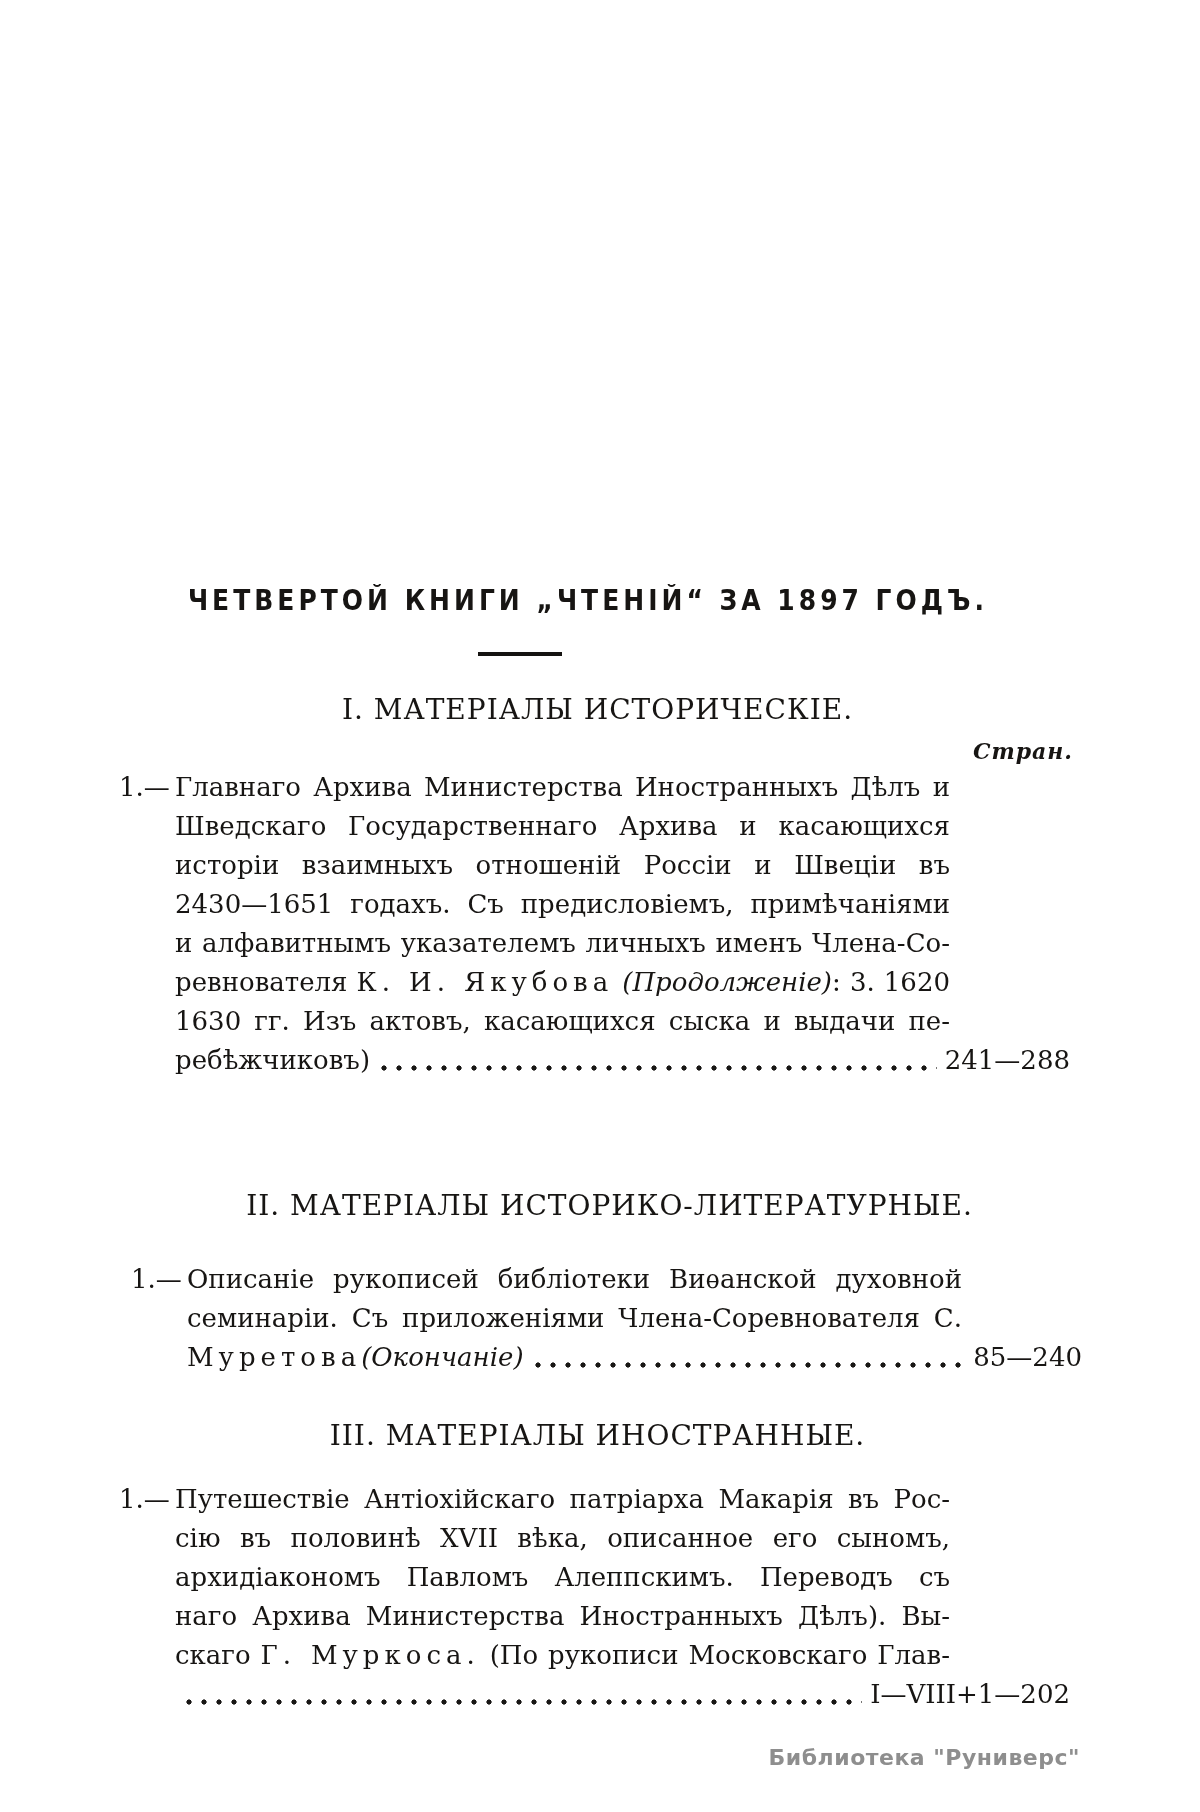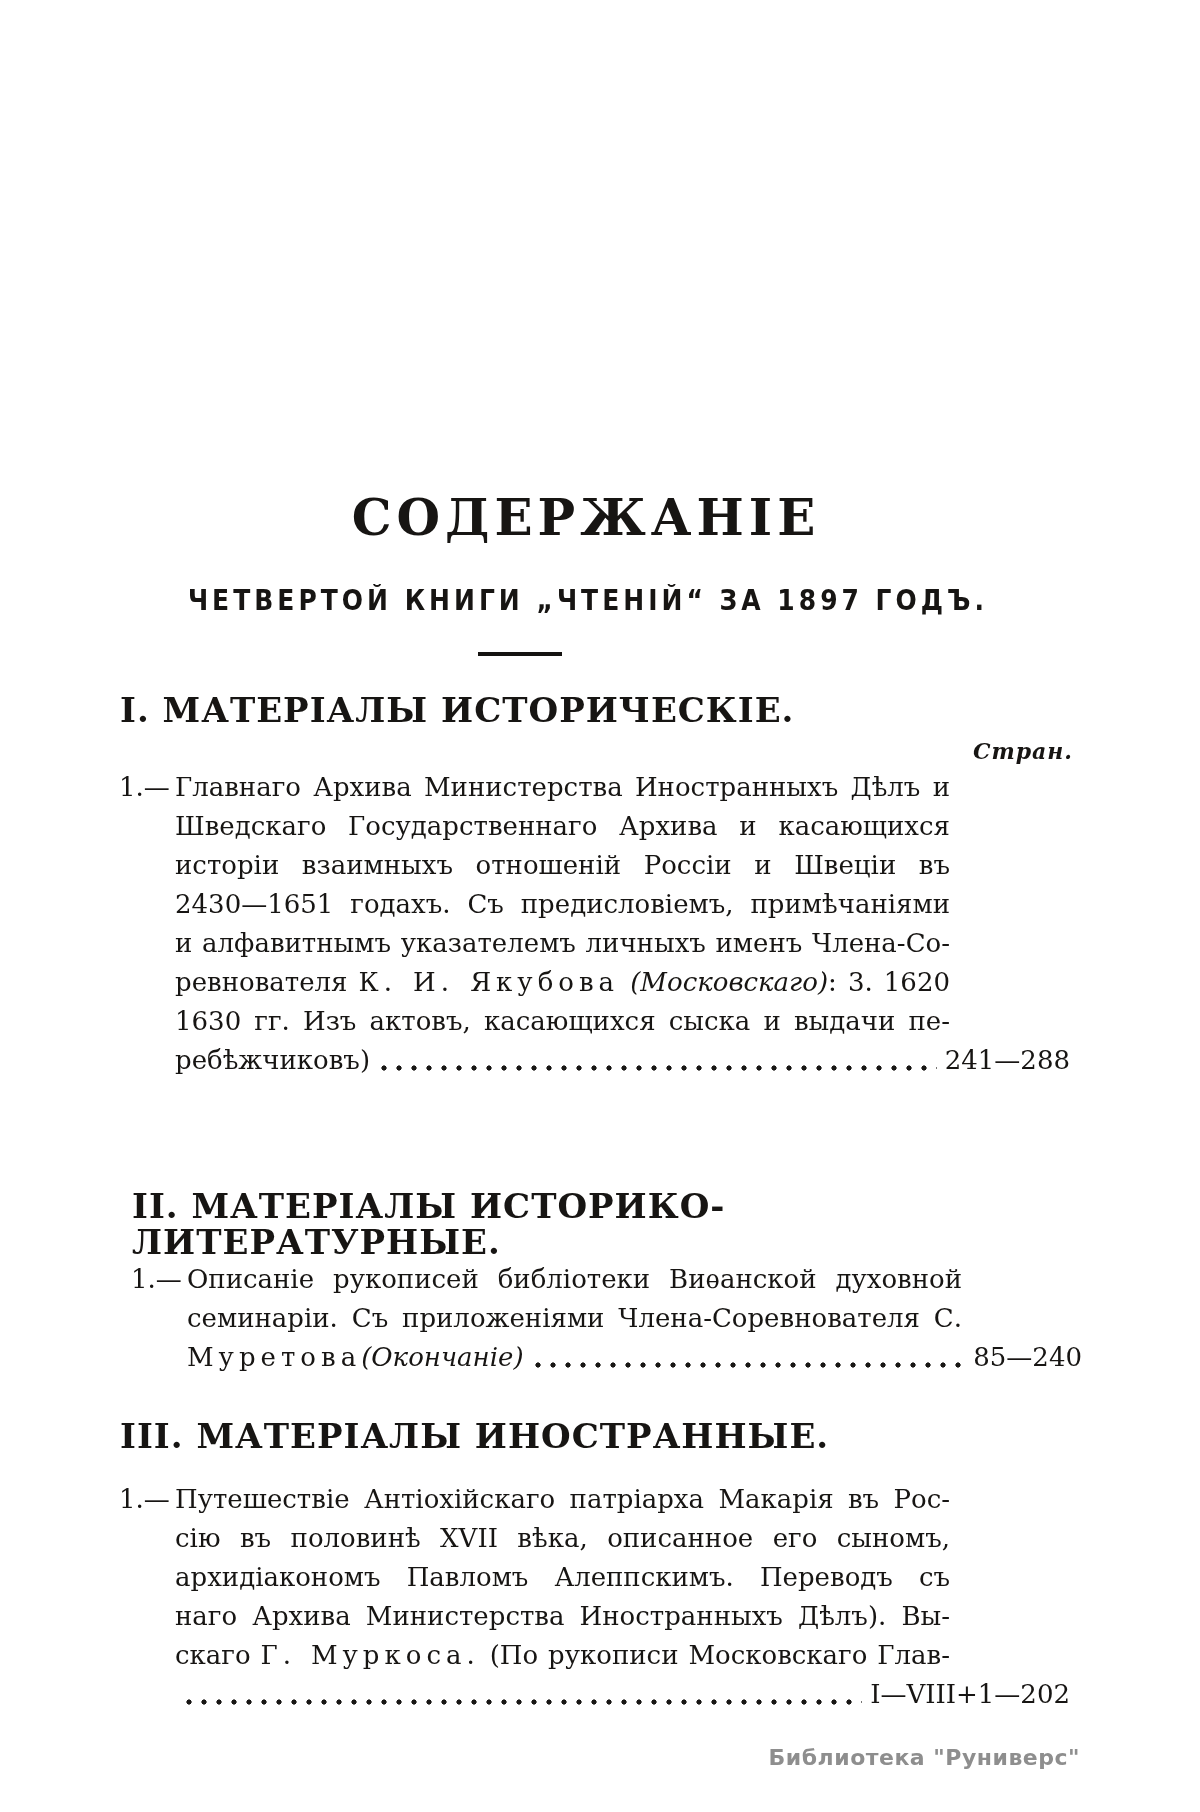--- a/index.html
+++ b/index.html
@@ -18,21 +18,21 @@
     transform:scaleY(1.12); transform-origin:top center;
   }
   .rule { position:absolute; top:652px; left:478px; width:84px; height:4px; background:#151311; }
 
   .section { position:absolute; left:120px; width:955px; }
   #sec1 { top:692px; }
   #sec2 { top:1188px;margin-left:12px; }
   #sec3 { top:1418px; }
 
   .sec-heading {
-    margin:0; text-align:left; font-size:34px; font-weight:bold;
+    margin:0; text-align:center; font-size:28px; font-weight:normal;
     letter-spacing:1px; line-height:36px;
   }
   .pages-label {
     position:absolute; top:46px; right:2px;
     font-style:italic; font-weight:bold; font-size:22px; letter-spacing:1px;
   }
   .toc-item { position:absolute; left:55px; width:775px; font-size:26px; line-height:39px; }
   #sec1 .toc-item { top:76px; }
   #sec2 .toc-item { top:72px; }
   #sec3 .toc-item { top:62px; }
@@ -54,35 +54,34 @@
     position:absolute; top:1745px; left:0; width:1080px; text-align:right;
     font-family:"DejaVu Sans", sans-serif; font-weight:bold; font-size:22px;
     color:#8e8e8e; letter-spacing:0.5px;
   }
 </style>
 </head>
 <body>
 
 <div class="page">
 
-  <h1 class="title">СОДЕРЖАНІЕ</h1>
   <div class="subtitle">ЧЕТВЕРТОЙ КНИГИ „ЧТЕНІЙ“ ЗА 1897 ГОДЪ.</div>
   <div class="rule"></div>
 
   <section class="section" id="sec1">
     <h2 class="sec-heading">I. МАТЕРІАЛЫ ИСТОРИЧЕСКІЕ.</h2>
     <div class="pages-label">Стран.</div>
     <div class="toc-item">
       <span class="marker">1.—</span>
       <div class="ln">Главнаго Архива Министерства Иностранныхъ Дѣлъ и</div>
       <div class="ln">Шведскаго Государственнаго Архива и касающихся</div>
       <div class="ln">исторіи взаимныхъ отношеній Россіи и Швеціи въ</div>
       <div class="ln">2430—1651 годахъ. Съ предисловіемъ, примѣчаніями</div>
       <div class="ln">и алфавитнымъ указателемъ личныхъ именъ Члена-Со-</div>
-      <div class="ln"><span>ревнователя </span><span class="sp">К. И. Якубова</span><span class="it"> (Московскаго)</span><span>: 3. 1620—</span></div>
+      <div class="ln"><span>ревнователя </span><span class="sp">К. И. Якубова</span><span class="it"> (Продолженіе)</span><span>: 3. 1620—</span></div>
       <div class="ln">1630 гг. Изъ актовъ, касающихся сыска и выдачи пе-</div>
       <div class="ln-last">
         <span>ребѣжчиковъ)</span>
         <span class="leader"></span>
         <span class="pages">241—288</span>
       </div>
     </div>
   </section>
 
   <section class="section" id="sec2">

